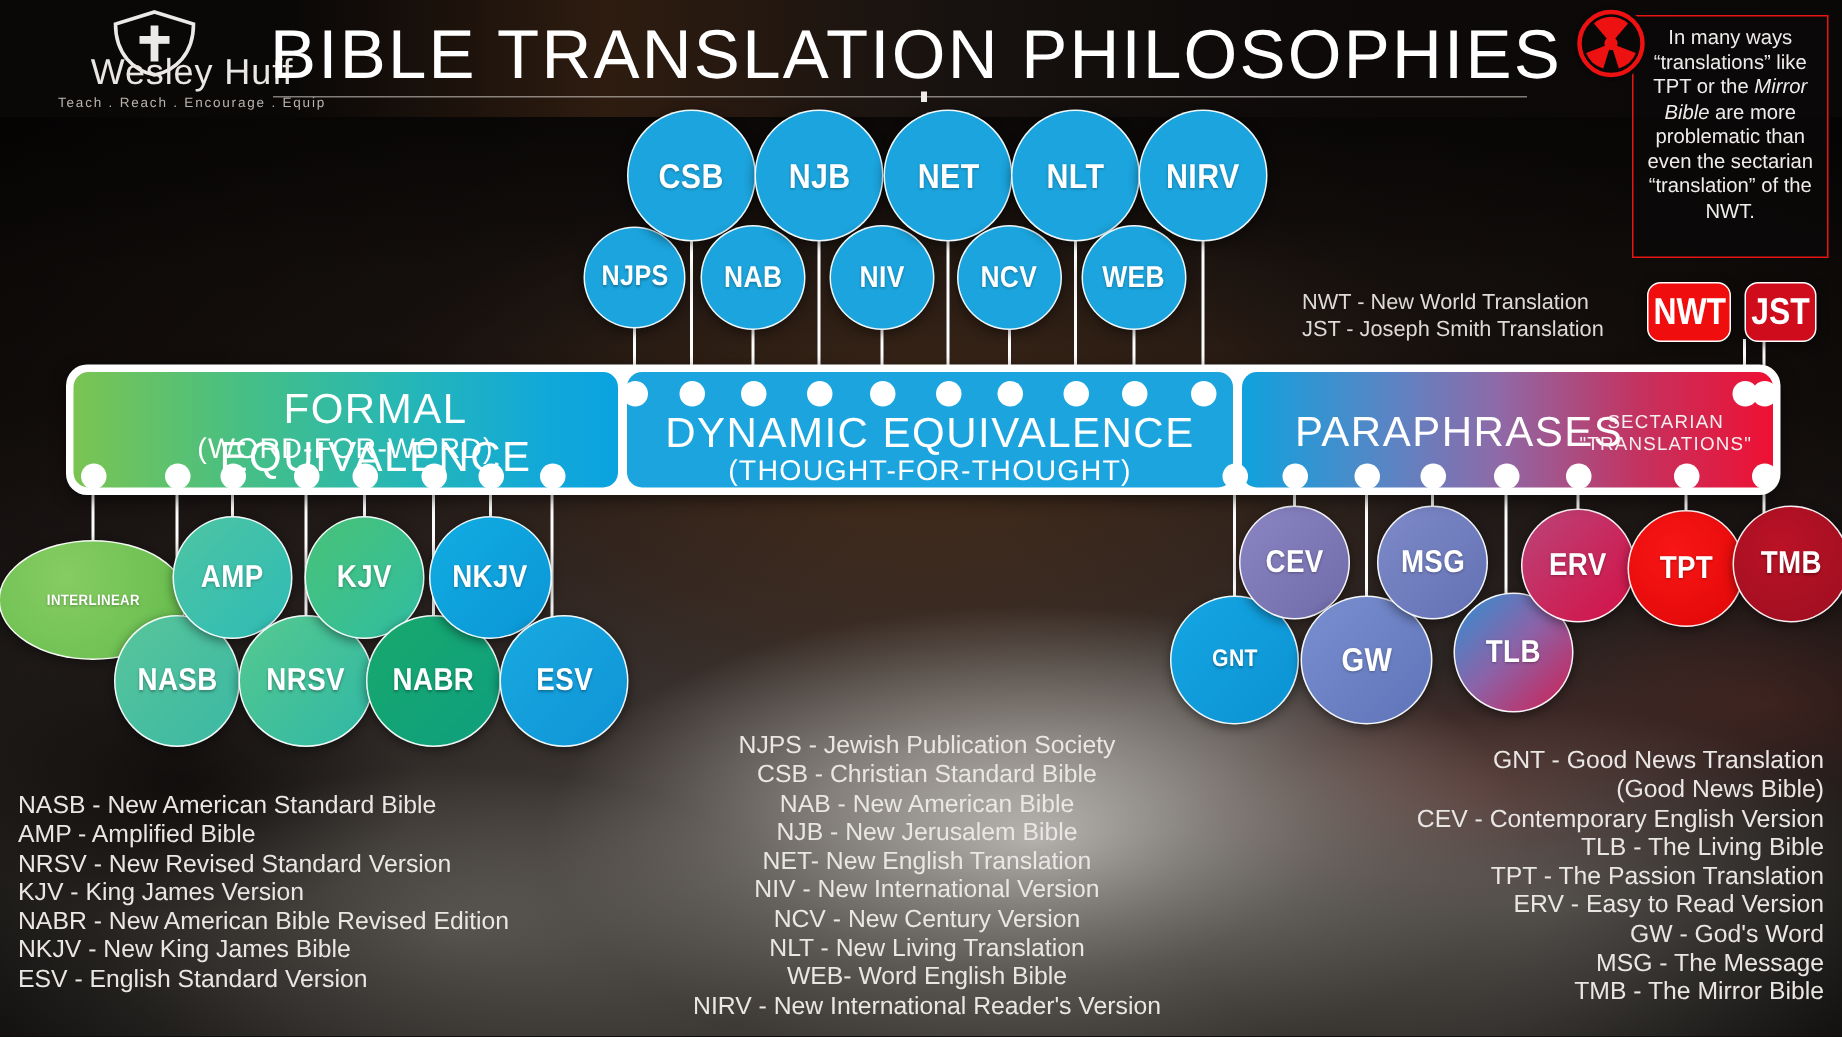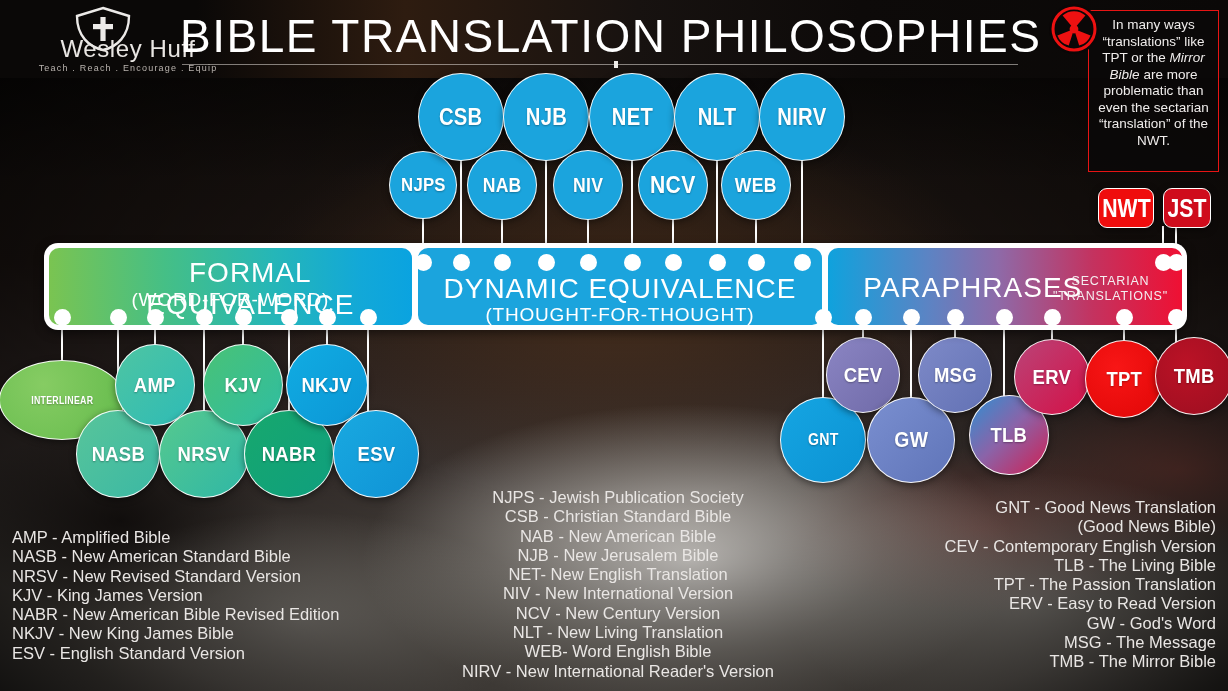--- a/index.html
+++ b/index.html
@@ -151,20 +151,24 @@
     <circle cx="26" cy="26" r="21" fill="none" stroke="#ee1111" stroke-width="3"></circle>
     <circle cx="26" cy="26" r="4.4" fill="#ee1111"></circle>
     <path d="M26 26 L14.6 12.6 A17 17 0 0 1 37.4 12.6 Z" fill="#ee1111"></path>
     <path d="M26 26 L42.6 32.4 A17 17 0 0 1 31.2 42.6 Z" fill="#ee1111"></path>
     <path d="M26 26 L20.8 42.6 A17 17 0 0 1 9.4 32.4 Z" fill="#ee1111"></path>
   </svg>
   <div class="warn-box">
     <span>In many ways “translations” like TPT or the </span><i>Mirror Bible</i><span> are more problematic than even the sectarian “translation” of the NWT.</span>
   </div>
 
+  <div class="sect-key">
+    <div>NWT - New World Translation</div>
+    <div>JST - Joseph Smith Translation</div>
+  </div>
 
   <div id="dyn-layer">
       <div class="conn" style="left: 61.15px; top: 321px; height: 39px;"></div>
       <div class="node" style="left: 53.5px; top: 308.5px;"></div>
       <div class="bub" style="left: -1px; top: 360px; width: 126px; height: 80px; background: radial-gradient(circle at 35% 30%, rgb(134, 204, 99), rgb(99, 186, 75)); font-size: 10px;">
         <span>INTERLINEAR</span>
       </div>
       <div class="conn" style="left: 117.15px; top: 321px; height: 95px;"></div>
       <div class="node" style="left: 109.5px; top: 308.5px;"></div>
       <div class="bub" style="left: 76px; top: 410px; width: 84px; height: 88px; background: linear-gradient(135deg, rgb(88, 197, 154), rgb(59, 184, 164)); font-size: 21px;">
@@ -225,21 +229,21 @@
       <div class="bub" style="left: 553px; top: 150px; width: 70px; height: 70px; background: rgb(27, 164, 221); font-size: 20px;">
         <span>NIV</span>
       </div>
       <div class="conn" style="left: 631.15px; top: 157px; height: 107px;"></div>
       <div class="node" style="left: 623.5px; top: 253.5px;"></div>
       <div class="bub" style="left: 589px; top: 73px; width: 86px; height: 88px; background: rgb(27, 164, 221); font-size: 23px;">
         <span>NET</span>
       </div>
       <div class="conn" style="left: 672.15px; top: 216px; height: 48px;"></div>
       <div class="node" style="left: 664.5px; top: 253.5px;"></div>
-      <div class="bub" style="left: 638px; top: 150px; width: 70px; height: 70px; background: rgb(27, 164, 221); font-size: 24px;">
+      <div class="bub" style="left: 638px; top: 150px; width: 70px; height: 70px; background: rgb(27, 164, 221); font-size: 20px;">
         <span>NCV</span>
       </div>
       <div class="conn" style="left: 716.15px; top: 157px; height: 107px;"></div>
       <div class="node" style="left: 708.5px; top: 253.5px;"></div>
       <div class="bub" style="left: 674px; top: 73px; width: 86px; height: 88px; background: rgb(27, 164, 221); font-size: 23px;">
         <span>NLT</span>
       </div>
       <div class="conn" style="left: 755.15px; top: 216px; height: 48px;"></div>
       <div class="node" style="left: 747.5px; top: 253.5px;"></div>
       <div class="bub" style="left: 721px; top: 150px; width: 70px; height: 70px; background: rgb(27, 164, 221); font-size: 20px;">
@@ -314,22 +318,22 @@
     <div class="bar bar-para">
       <div class="bar-title">PARAPHRASES</div>
       <div class="sectarian">
         <div>SECTARIAN</div>
         <div>"TRANSLATIONS"</div>
       </div>
     </div>
   </div>
 
   <div class="legend legend-left" id="legend-left">
+      <div>NASB - New American Standard Bible</div>
       <div>AMP - Amplified Bible</div>
-      <div>NASB - New American Standard Bible</div>
       <div>NRSV - New Revised Standard Version</div>
       <div>KJV - King James Version</div>
       <div>NABR - New American Bible Revised Edition</div>
       <div>NKJV - New King James Bible</div>
       <div>ESV - English Standard Version</div>
     </div>
   <div class="legend legend-center" id="legend-center">
       <div>NJPS - Jewish Publication Society</div>
       <div>CSB - Christian Standard Bible</div>
       <div>NAB - New American Bible</div>

